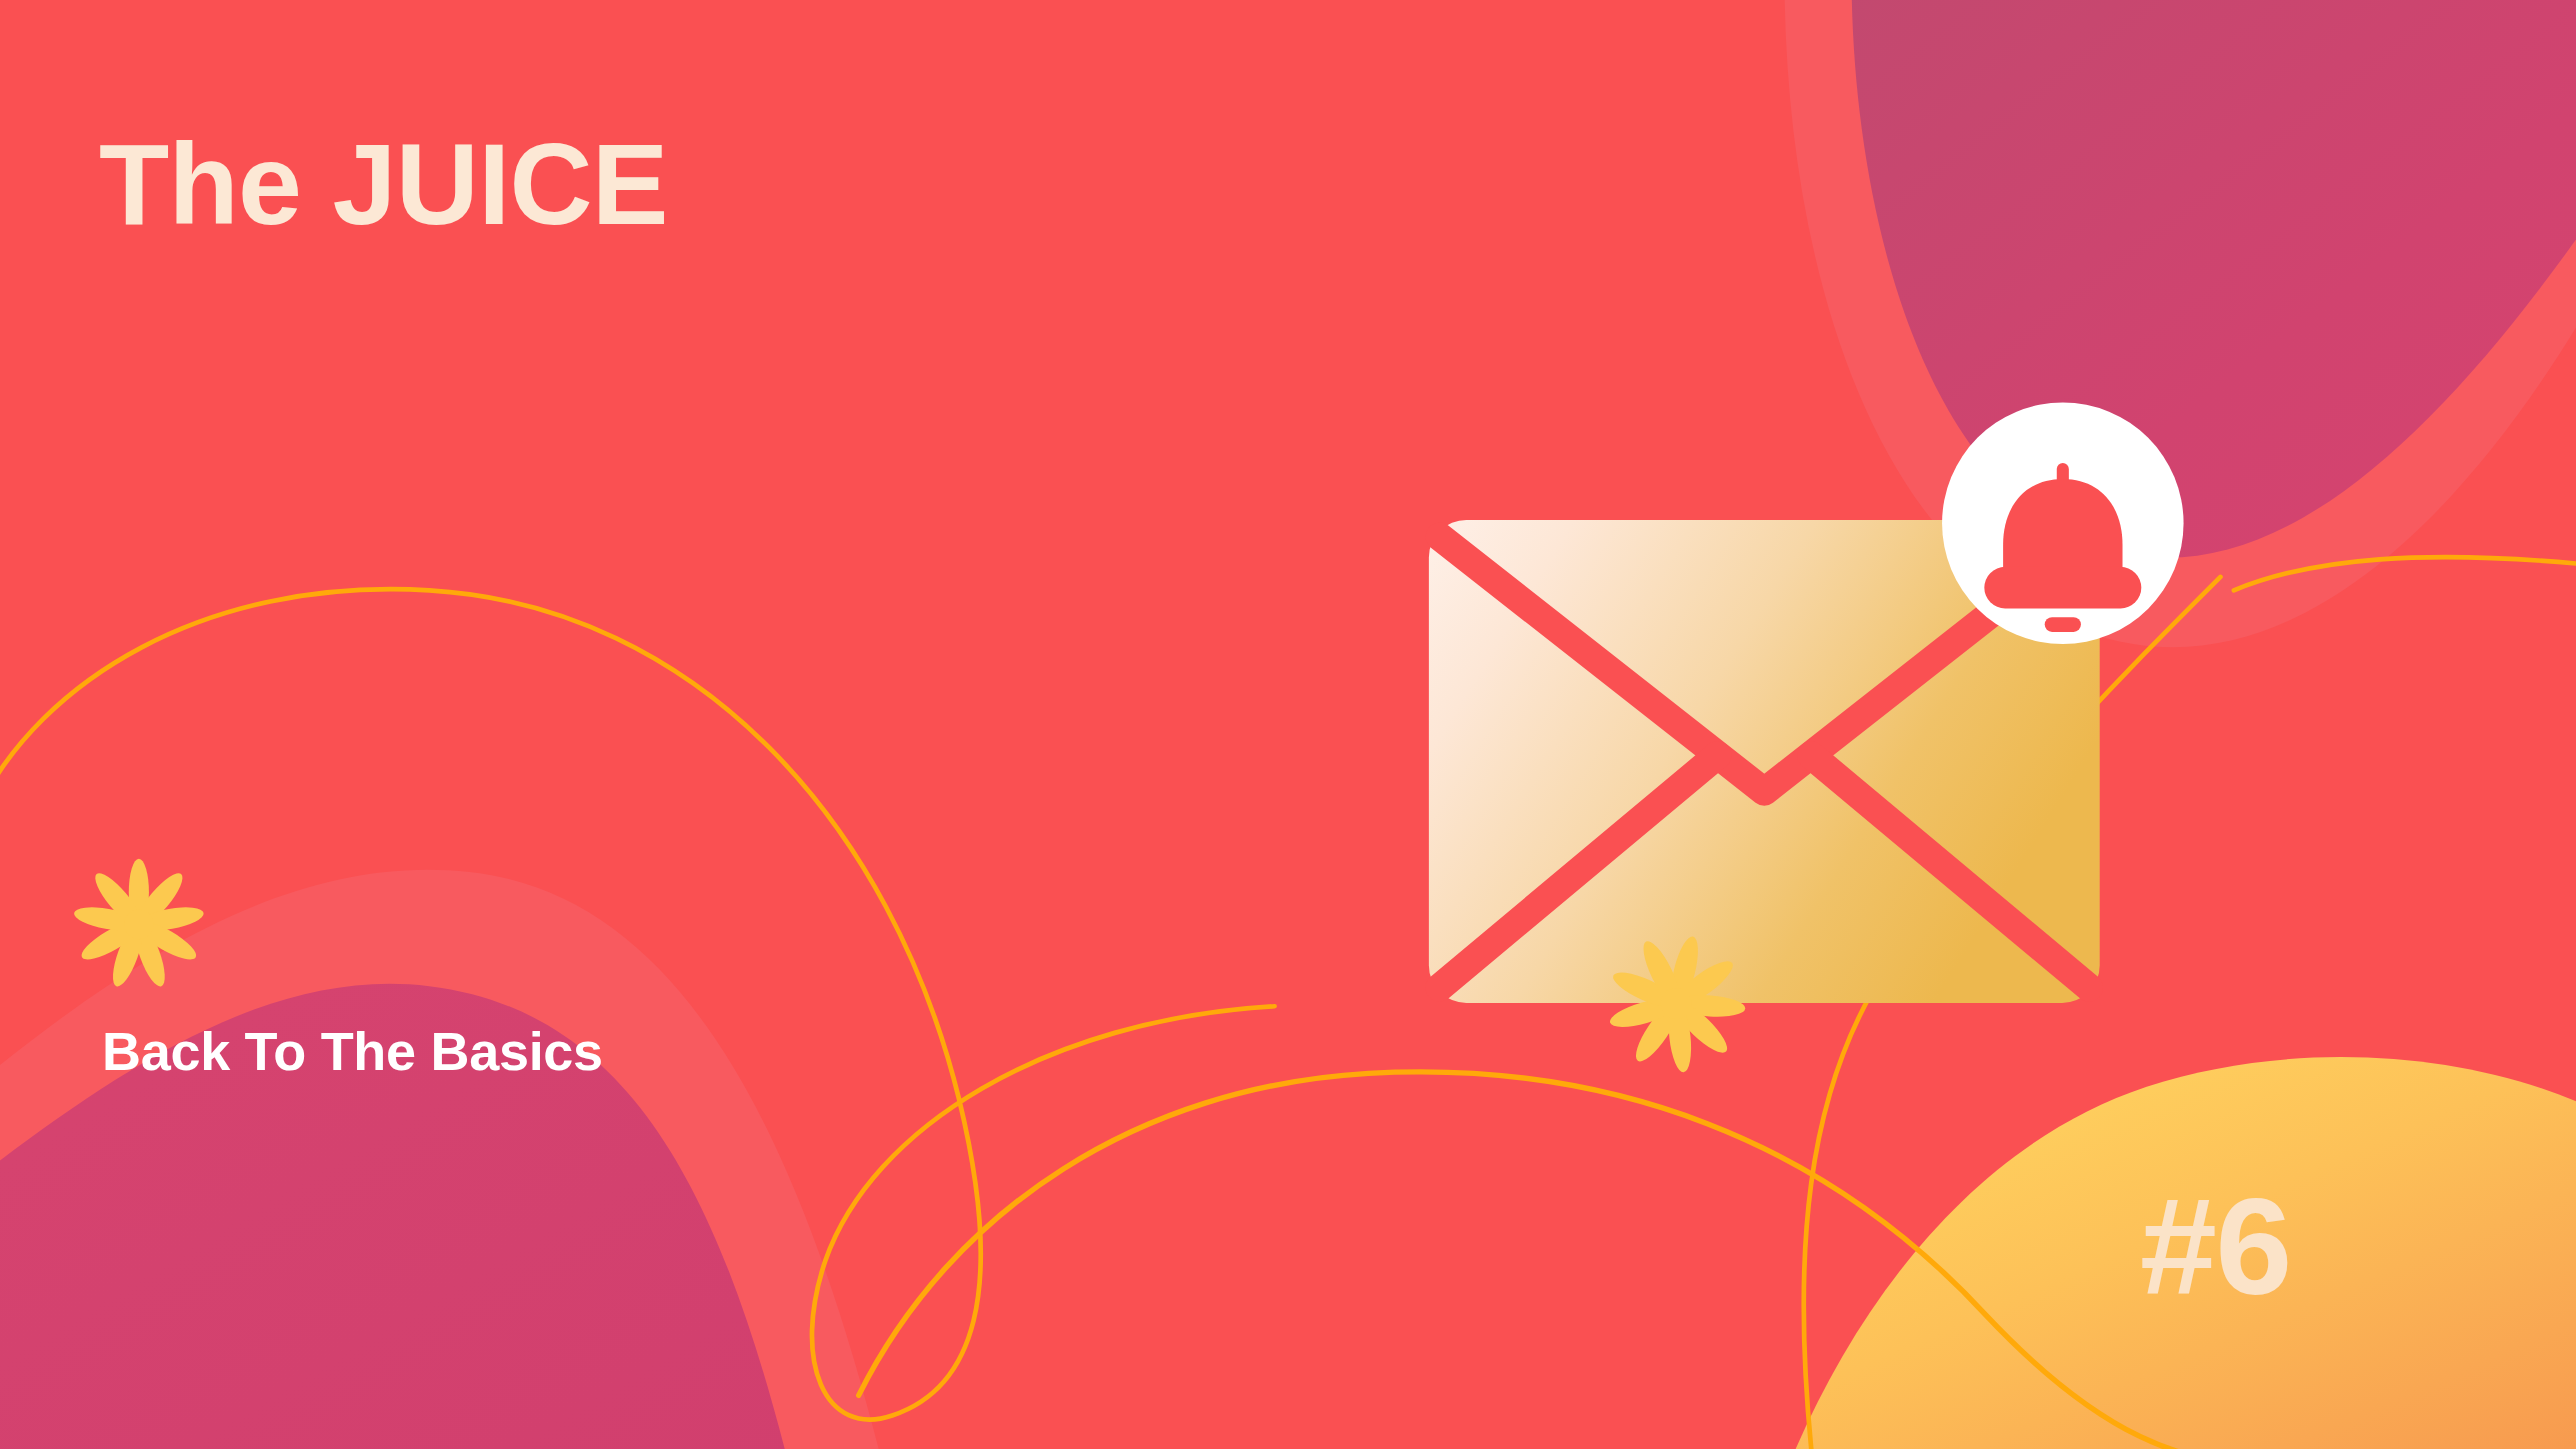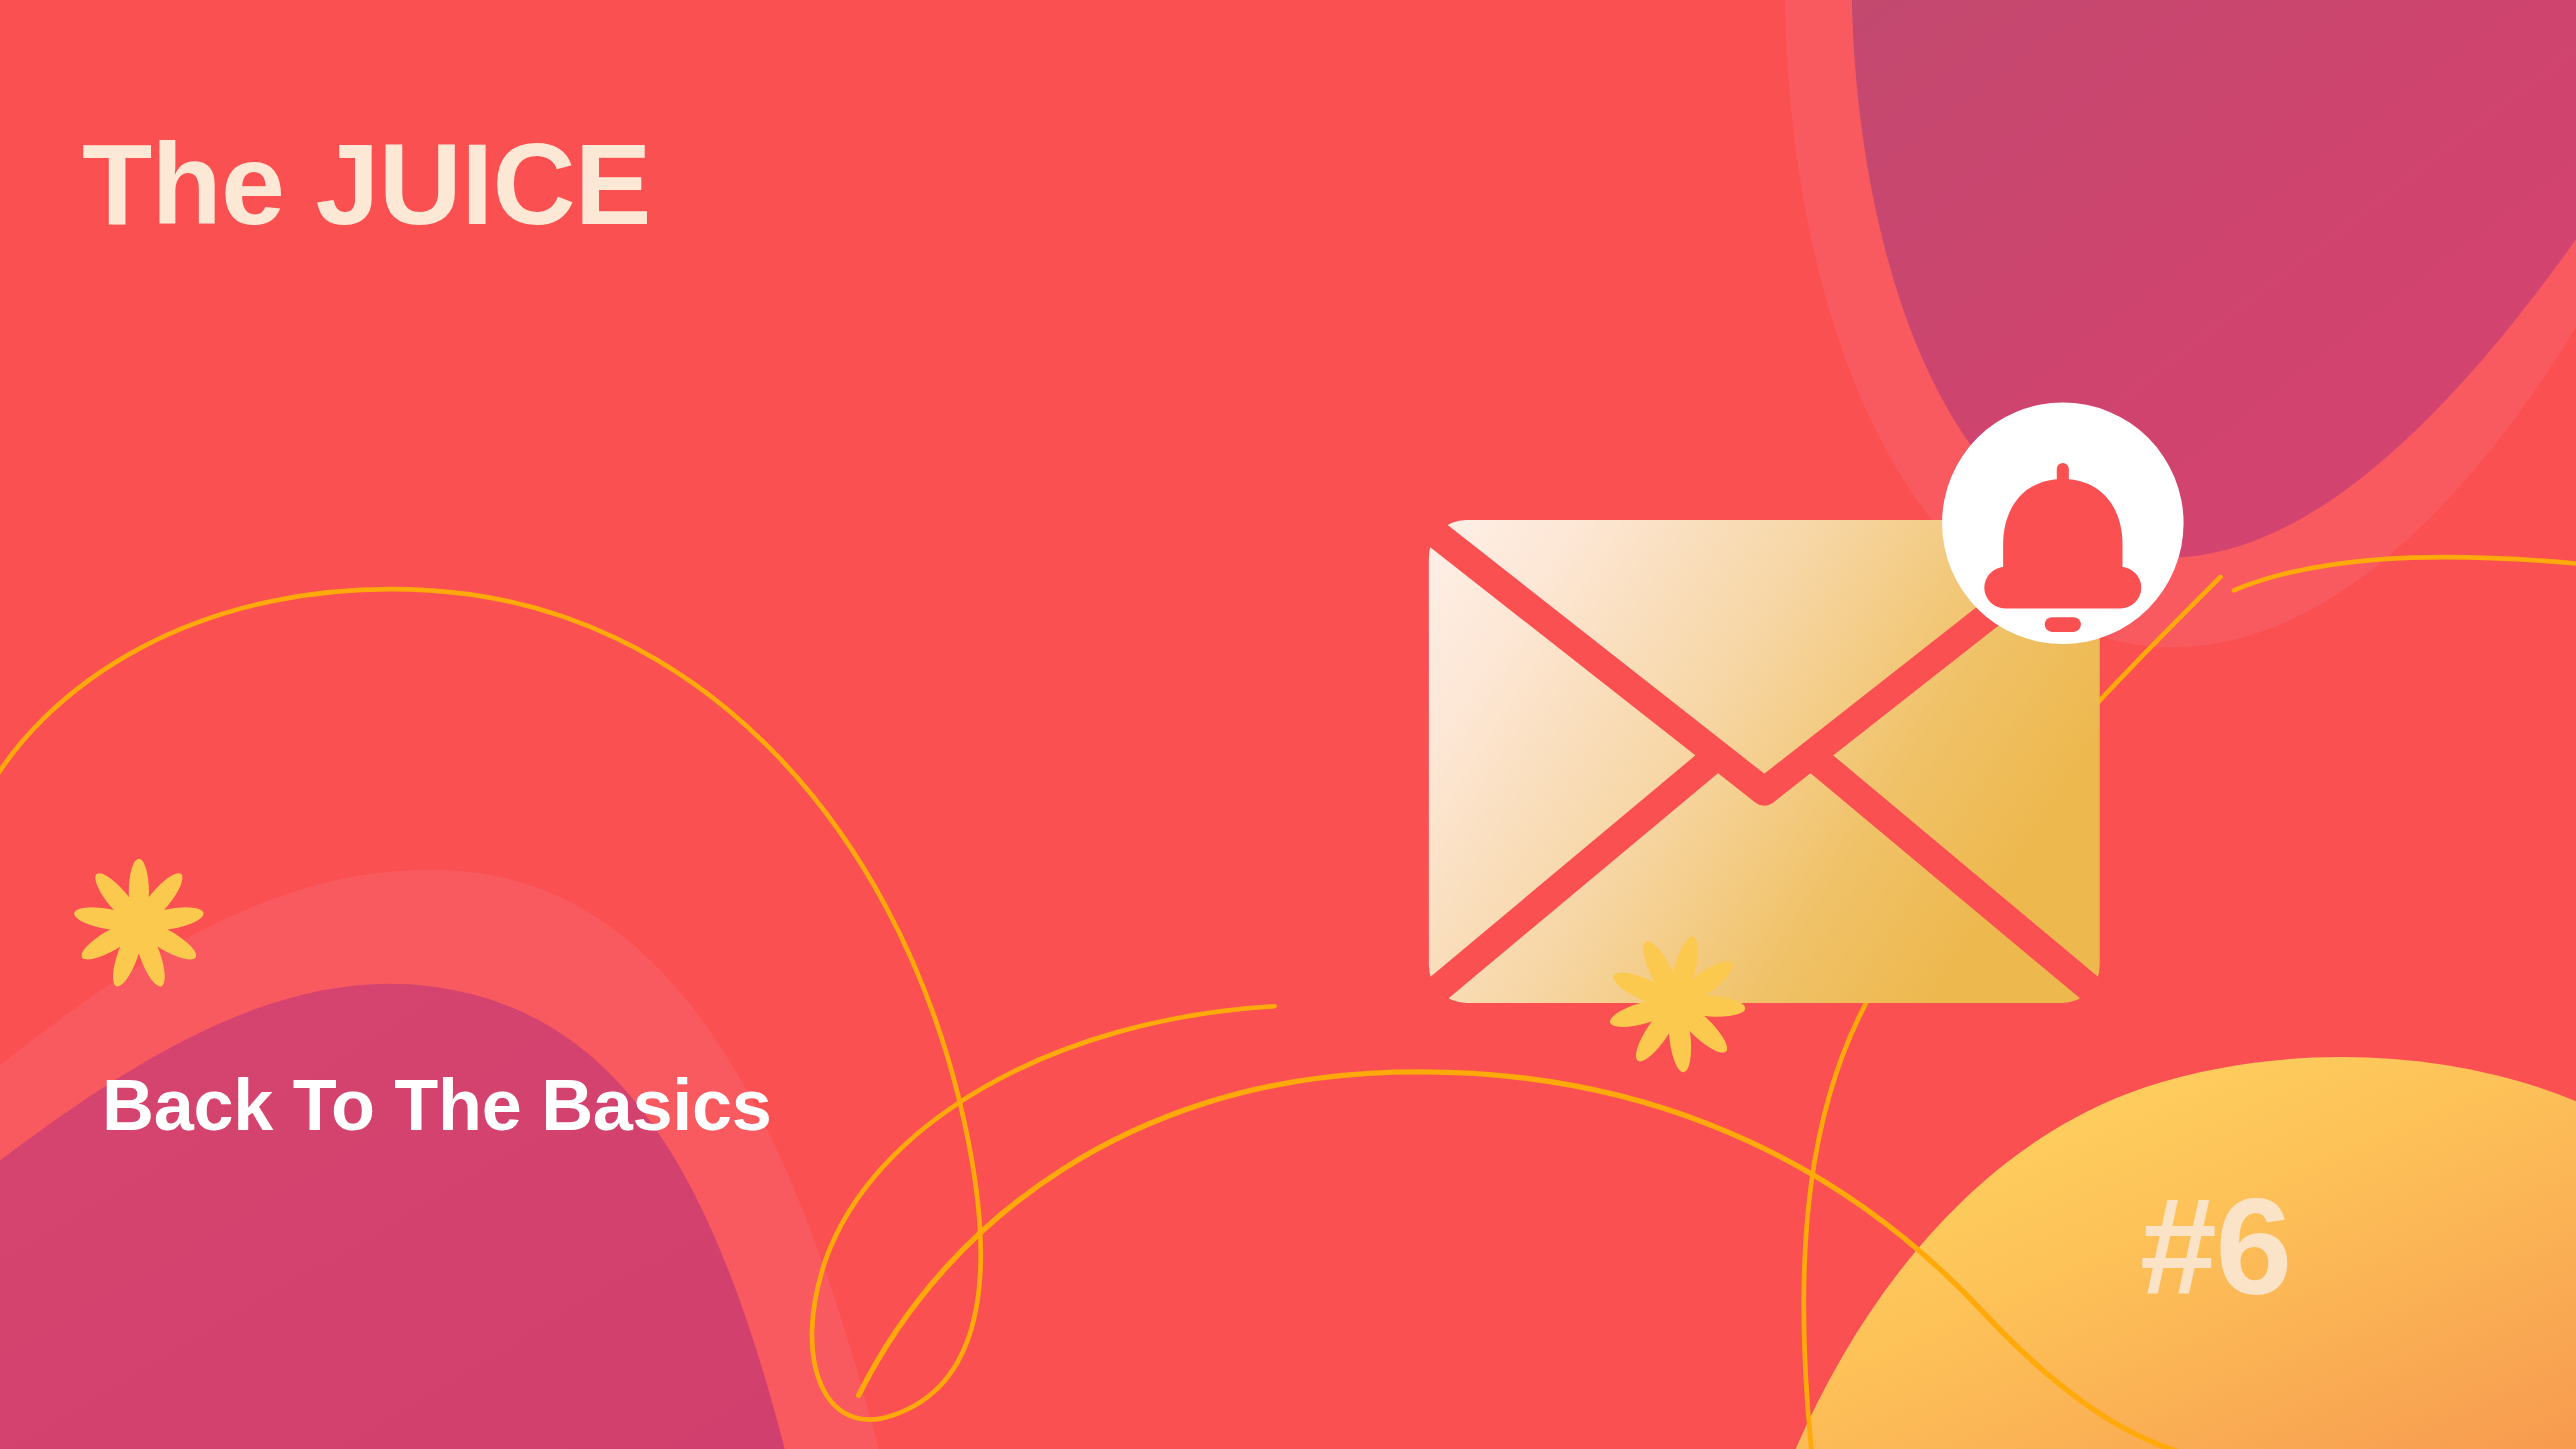--- a/index.html
+++ b/index.html
@@ -28,21 +28,21 @@
   .text-layer {
     position: absolute;
     top: 0; left: 0;
     width: 2576px;
     height: 1449px;
     pointer-events: none;
   }
 
   #brand-block {
     position: absolute;
-    left: 82px;
+    left: 99px;
     top: 129px;
     line-height: 0.96;
   }
   #brand-line1 {
     display: block;
     font-size: 115px;
     font-weight: 700;
     color: #FCE8D5;
     letter-spacing: -0.7px;
     white-space: nowrap;
@@ -54,22 +54,22 @@
     font-style: italic;
     color: #FCE8D5;
     letter-spacing: -0.7px;
     white-space: nowrap;
     margin-top: 4px;
   }
 
   #issue-title {
     position: absolute;
     left: 102px;
-    top: 1064px;
-    font-size: 72px;
+    top: 1020px;
+    font-size: 54px;
     font-weight: 700;
     color: #FFFFFF;
     letter-spacing: -0.3px;
     white-space: nowrap;
   }
 
   #issue-number {
     position: absolute;
     left: 2140px;
     top: 1167px;

